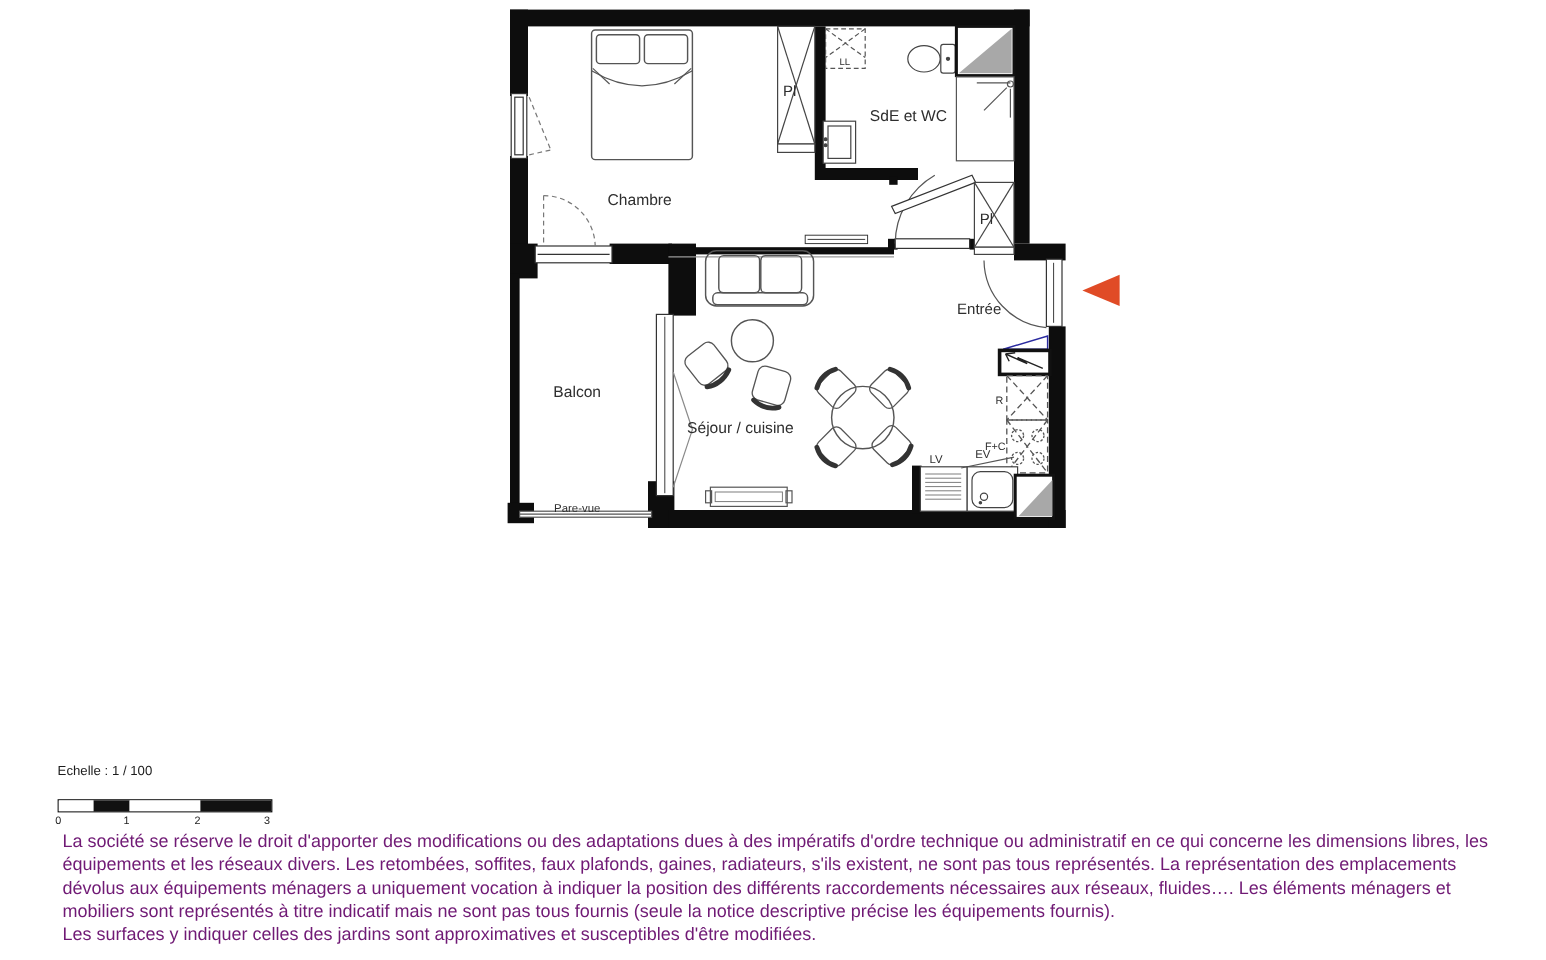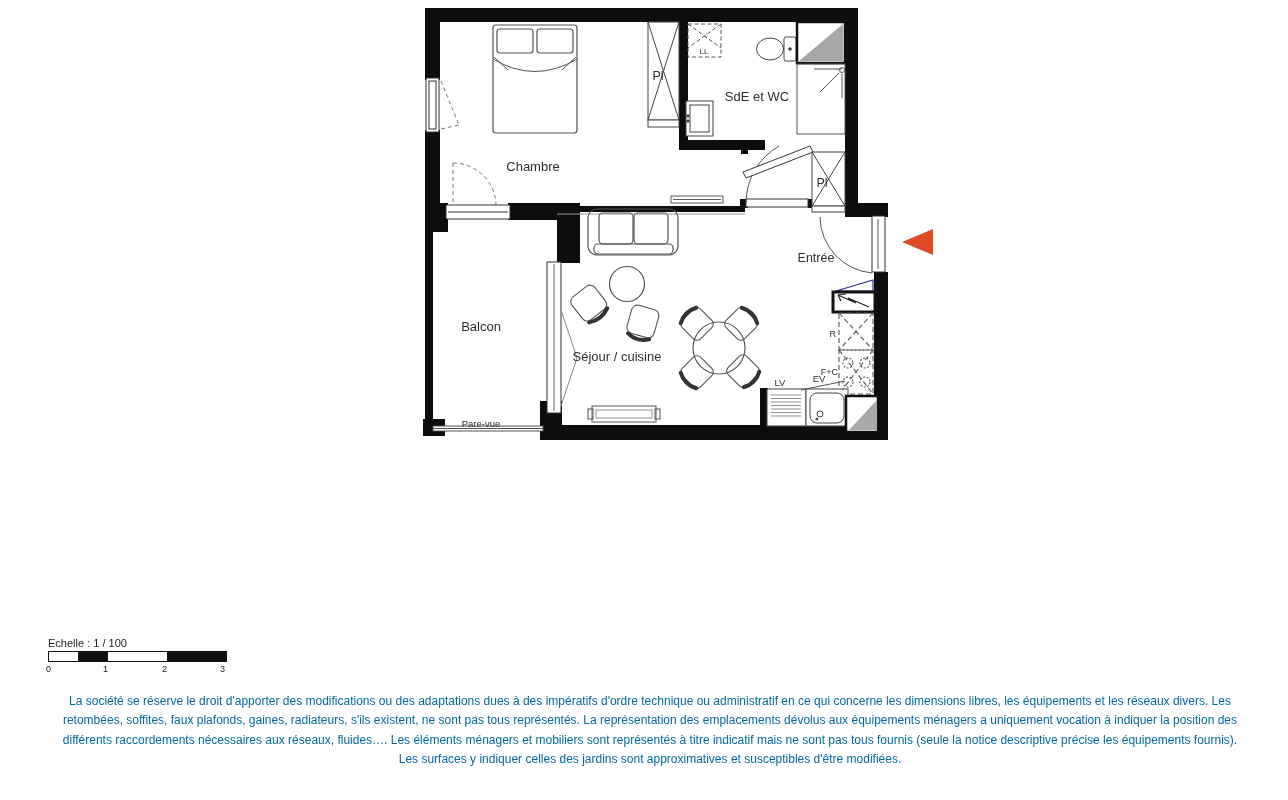--- a/index.html
+++ b/index.html
@@ -1,28 +1,28 @@
 <!DOCTYPE html>
 <html><head>
 <meta charset="utf-8">
 <style>
   html,body{margin:0;padding:0;background:#ffffff;}
   .page{position:relative;width:1288px;height:800px;background:#fff;overflow:hidden;
         font-family:"Liberation Sans", sans-serif;color:#1c1c1c;}
   svg text{font-family:"Liberation Sans", sans-serif;fill:#2e2e2e;}
   .scale-wrap{position:absolute;left:48px;top:637px;width:200px;}
-  .scale-label{font-size:11px;color:#1c1c1c;margin-bottom:2px;}
+  .scale-label{font-size:11px;color:#1c1c1c;margin-bottom:17px;}
   .scale-bar{position:relative;width:177px;height:9px;border:1px solid #111;display:flex;}
   .seg{height:100%;}
   .seg.w{background:#fff;}
   .seg.b{background:#111;}
   .scale-ticks{position:relative;height:14px;font-size:9px;color:#222;margin-top:2px;}
   .scale-ticks span{position:absolute;top:0;}
-  .disclaimer{position:absolute;left:52px;top:692px;width:1196px;font-size:12px;
-              line-height:19.3px;color:#0369a1;text-align:center;}
+  .disclaimer{position:absolute;left:52px;top:692px;width:1196px;font-size:15px;
+              line-height:19.3px;color:#701a75;}
   .disclaimer p{margin:0;}
 </style>
 </head>
 <body>
 
 <div class="page">
 
   <svg width="1288" height="660" viewBox="0 0 1288 660">
 
     <g fill="#0d0d0d" stroke="none">

